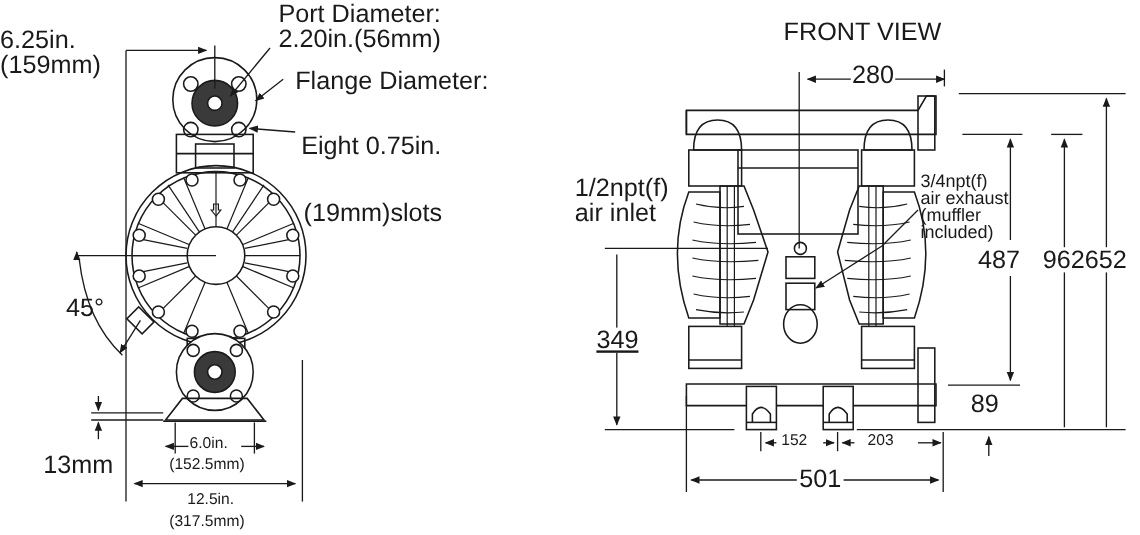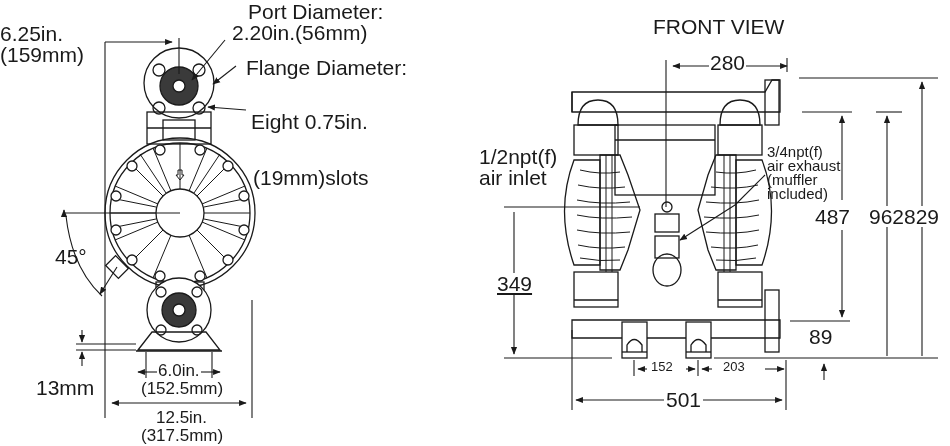--- a/index.html
+++ b/index.html
@@ -1,21 +1,21 @@
 <!DOCTYPE html>
 <html><head>
 <meta charset="utf-8">
 <style>
   html,body{margin:0;padding:0;background:#ffffff;}
   #stage{position:relative;width:950px;height:446px;background:#ffffff;overflow:hidden;font-family:"Liberation Sans",sans-serif;color:#1a1a1a;}
   svg{position:absolute;left:0;top:0;}
   .lbl{position:absolute;font-family:"Liberation Sans",sans-serif;color:#1a1a1a;line-height:1;white-space:nowrap;}
   .big{font-size:21px;}
   .med{font-size:13px;}
-  .sm{font-size:17px;text-align:center;}
+  .sm{font-size:13px;text-align:center;}
   .xs{font-size:15px;line-height:0.95;}
 </style>
 </head>
 <body>
 
 <div id="stage">
 
   <svg width="950" height="446" viewBox="0 0 950 446">
     <defs>
       <marker id="ah" viewBox="0 0 10 10" refX="9" refY="5" markerWidth="7" markerHeight="7" orient="auto-start-reverse">
@@ -237,21 +237,21 @@
 
           <line x1="765" y1="175" x2="735" y2="205"></line>
           <line x1="735" y1="205" x2="680" y2="240" marker-end="url(#ah)"></line>
         </g>
       </g>
     </g>
   </svg>
 
   <div class="lbl big" style="left:0;top:23px;">6.25in.</div>
   <div class="lbl big" style="left:0;top:44px;">(159mm)</div>
-  <div class="lbl big" style="left:248px;top:1px;">Port Diameter:</div>
+  <div class="lbl big" style="left:232px;top:1px;">Port Diameter:</div>
   <div class="lbl big" style="left:232px;top:22px;">2.20in.(56mm)</div>
   <div class="lbl big" style="left:246px;top:57px;">Flange Diameter:</div>
   <div class="lbl big" style="left:251px;top:111px;">Eight 0.75in.</div>
   <div class="lbl big" style="left:253px;top:133px;margin-top:34px;">(19mm)slots</div>
   <div class="lbl big" style="left:55px;top:246px;">45°</div>
   <div class="lbl big" style="left:36px;top:377px;">13mm</div>
   <div class="lbl sm" style="left:158px;top:362px;">6.0in.</div>
   <div class="lbl sm" style="left:141px;top:380px;">(152.5mm)</div>
   <div class="lbl sm" style="left:156px;top:409px;">12.5in.</div>
   <div class="lbl sm" style="left:141px;top:427px;">(317.5mm)</div>
@@ -259,20 +259,20 @@
   <div class="lbl big" style="left:653px;top:16px;">FRONT VIEW</div>
   <div class="lbl big" style="left:709px;top:52px;background:#fff;padding:0 1px;">280</div>
   <div class="lbl big" style="left:479px;top:146px;">1/2npt(f)</div>
   <div class="lbl big" style="left:479px;top:167px;">air inlet</div>
   <div class="lbl xs" style="left:767px;top:145px;">3/4npt(f)</div>
   <div class="lbl xs" style="left:767px;top:159px;">air exhaust</div>
   <div class="lbl xs" style="left:767px;top:173px;">(muffler</div>
   <div class="lbl xs" style="left:767px;top:187px;">included)</div>
   <div class="lbl big" style="left:815px;top:206px;background:#fff;">487</div>
   <div class="lbl big" style="left:869px;top:206px;background:#fff;">962</div>
-  <div class="lbl big" style="left:904px;top:206px;background:#fff;">829</div>
+  <div class="lbl big" style="left:904px;top:206px;background:#fff;">652</div>
   <div class="lbl big" style="left:497px;top:273px;background:#fff;text-decoration:underline;">349</div>
   <div class="lbl big" style="left:809px;top:326px;">89</div>
   <div class="lbl med" style="left:651px;top:360px;background:#fff;">152</div>
   <div class="lbl med" style="left:723px;top:360px;background:#fff;">203</div>
   <div class="lbl big" style="left:664px;top:389px;background:#fff;padding:0 2px;">501</div>
 
 </div>
 
 </body></html>

